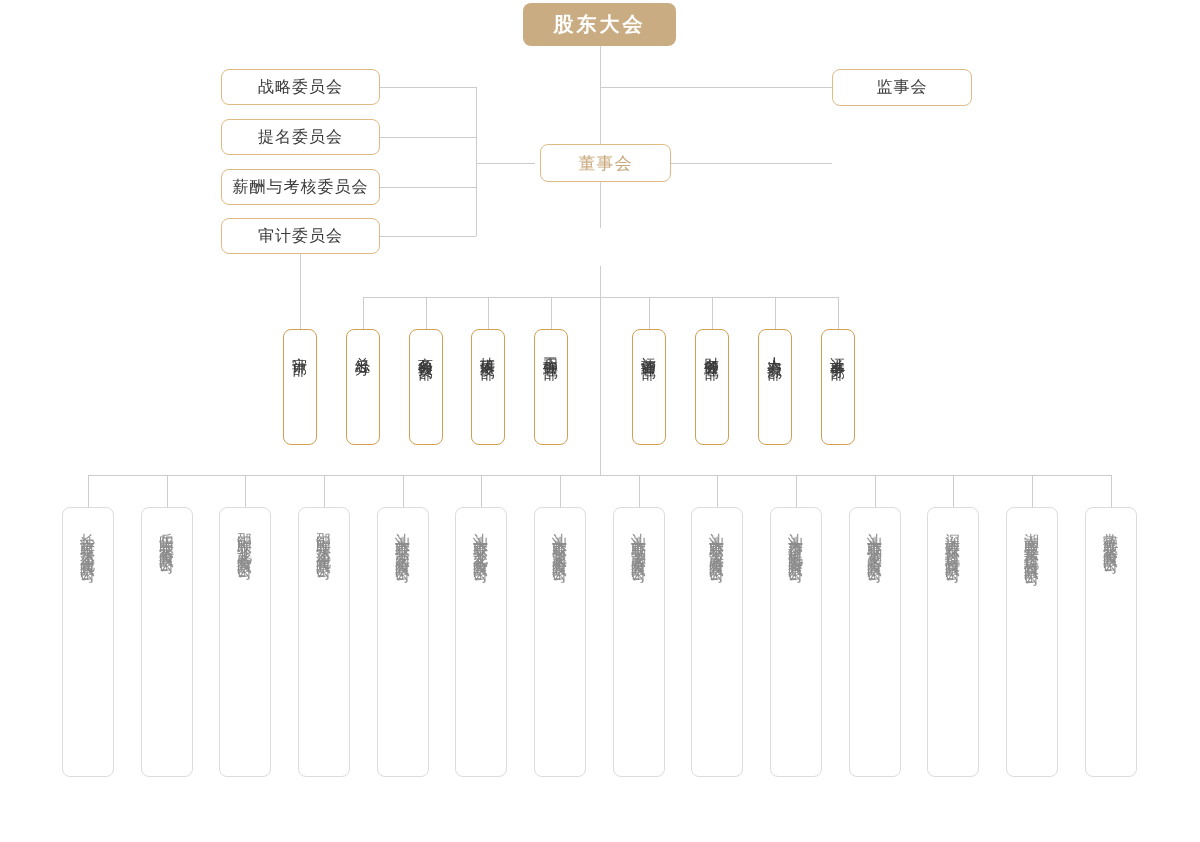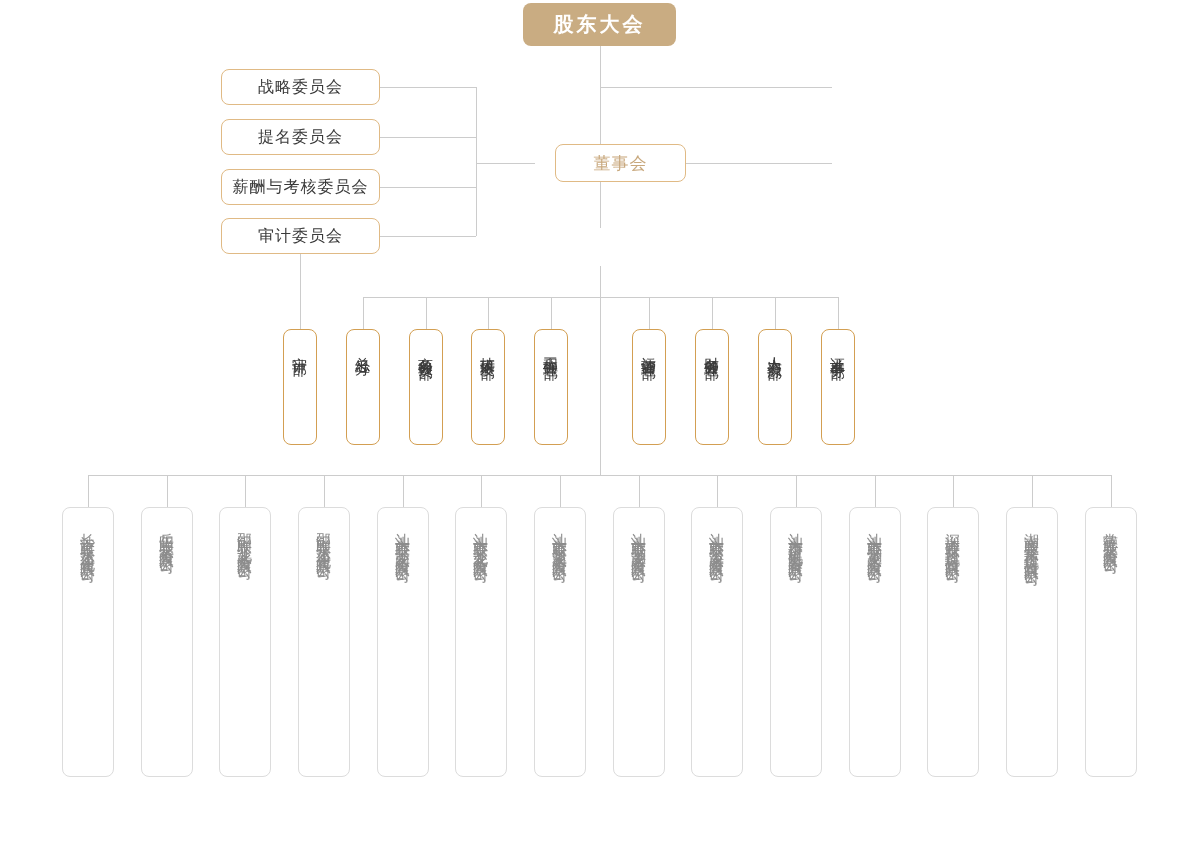--- a/index.html
+++ b/index.html
@@ -94,22 +94,25 @@
   <div class="box gold" style="left:221px;top:119px;width:159px;height:36px">
     <span>提名委员会</span>
   </div>
   <div class="box gold" style="left:221px;top:218px;width:159px;height:36px">
     <span>审计委员会</span>
   </div>
   <div class="box gold" style="left:221px;top:169px;width:159px;height:36px">
     <span>薪酬与考核委员会</span>
   </div>
 
+  <div class="box gold" style="left:832px;top:69px;width:140px;height:37px">
+    <span>监事会</span>
+  </div>
 
-  <div class="box accent" style="left:555px;top:144px;width:131px;height:38px">
+  <div class="box accent" style="left:540px;top:144px;width:131px;height:38px">
     <span>董事会</span>
   </div>
 
   <div class="box dept" style="left:283px;top:329px">
     <span class="vtext">审计部</span>
   </div>
   <div class="box dept" style="left:346px;top:329px">
     <span class="vtext">总经办</span>
   </div>
   <div class="box dept" style="left:409px;top:329px">

